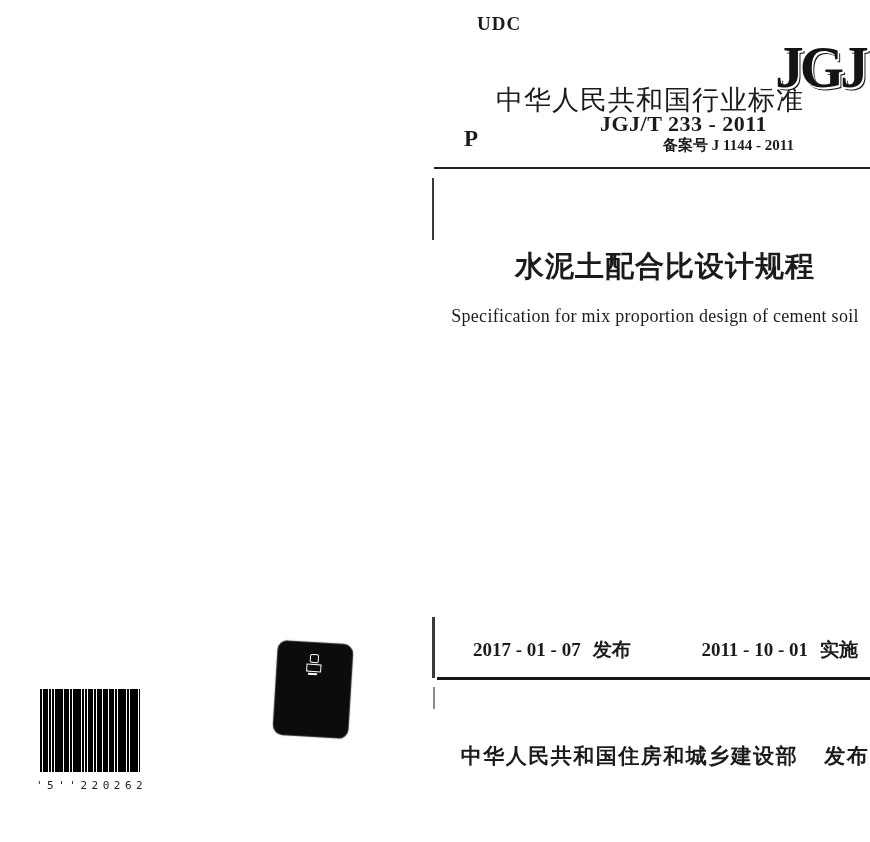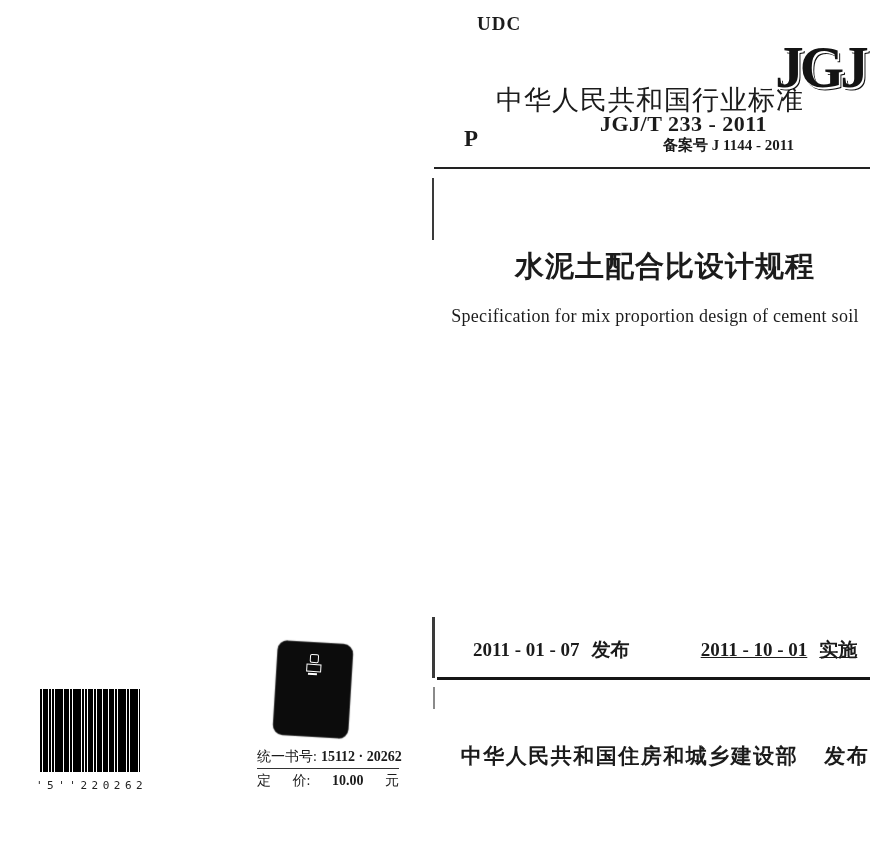--- a/index.html
+++ b/index.html
@@ -79,21 +79,21 @@
   .title-en {
     left: 435px; top: 306px; width: 440px;
     text-align: center;
     font-size: 18px; font-weight: 500;
     letter-spacing: 0.3px;
   }
 
   
   .date-row { font-size: 19px; font-weight: bold; white-space: nowrap; }
   .date-left  { left: 473px; top: 637px; }
-  .date-right { left: 700px; top: 637px; width: 158px; text-align: center; text-decoration: underline; }
+  .date-right { left: 700px; top: 637px; width: 158px; text-align: right; }
   .date-label { font-family: "Liberation Sans", sans-serif; margin-left: 12px; }
 
   
   .publisher-row {
     left: 455px; top: 742px; width: 420px;
     text-align: center;
     font-size: 21px; font-weight: bold;
     font-family: "Liberation Sans", sans-serif;
     letter-spacing: 1.5px;
     white-space: nowrap;
@@ -179,21 +179,21 @@
   <div class="abs p-label serif">P</div>
 
   <div class="abs rule rule-top"></div>
   <div class="abs tick tick-top"></div>
 
   <div class="abs title-cn serif">水泥土配合比设计规程</div>
   <div class="abs title-en serif">Specification for mix proportion design of cement soil</div>
 
   <div class="abs tick tick-bottom"></div>
   <div class="abs date-row date-left serif">
-    <span>2011 - 01 - 07</span><span class="date-label">发布</span>
+    <span>2017 - 01 - 07</span><span class="date-label">发布</span>
   </div>
   <div class="abs date-row date-right serif">
     <span>2011 - 10 - 01</span><span class="date-label">实施</span>
   </div>
   <div class="abs rule rule-dates"></div>
   <div class="abs tick-below"></div>
 
   <div class="abs publisher-row">
     <span>中华人民共和国住房和城乡建设部</span><span class="publisher-action">发布</span>
   </div>
@@ -202,26 +202,14 @@
   <div class="abs barcode-digits mono">'5''220262</div>
 
   <div class="abs stamp">
     <div class="stamp-emblem">
       <div class="em-ring"></div>
       <div class="em-bar1"></div>
       <div class="em-bar2"></div>
     </div>
   </div>
 
-  <div class="abs bookinfo serif">
-    <div class="book-row">
-      <span class="book-label">统一书号:</span>
-      <span class="book-value">15112 · 20262</span>
-    </div>
-    <div class="price-row">
-      <span>定</span>
-      <span>价:</span>
-      <span class="price-value">10.00</span>
-      <span>元</span>
-    </div>
-  </div>
 
 </div>
 
 </body></html>

